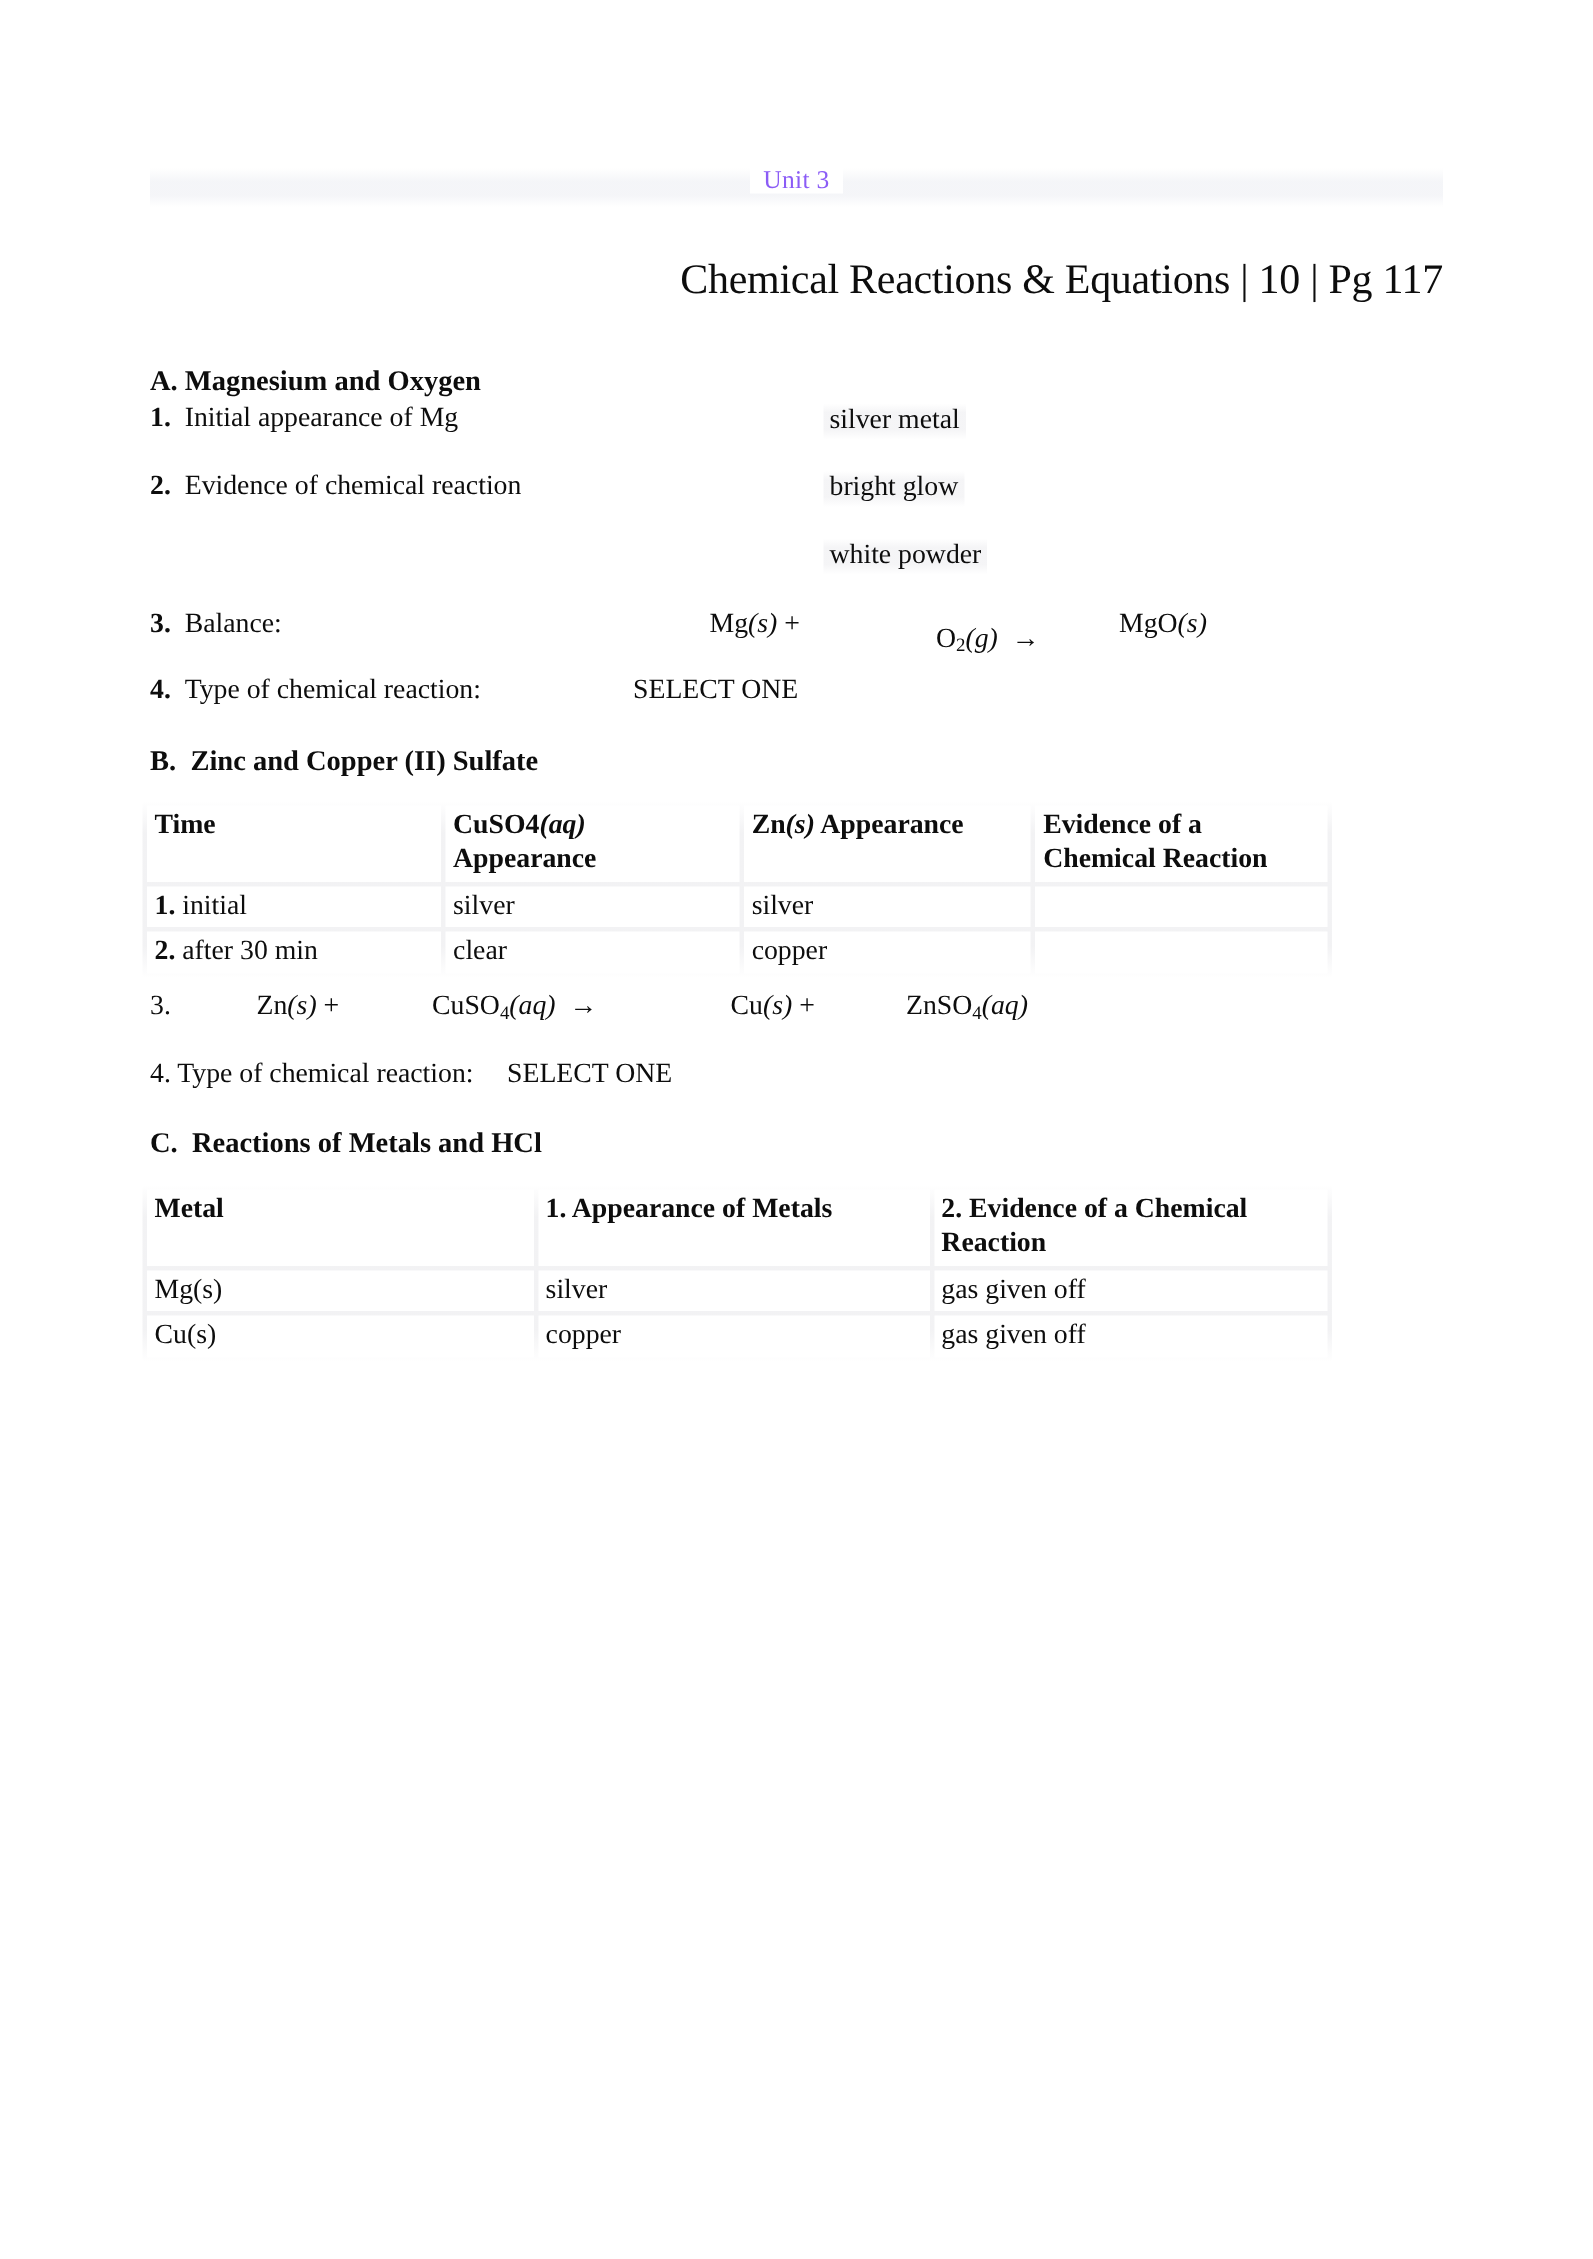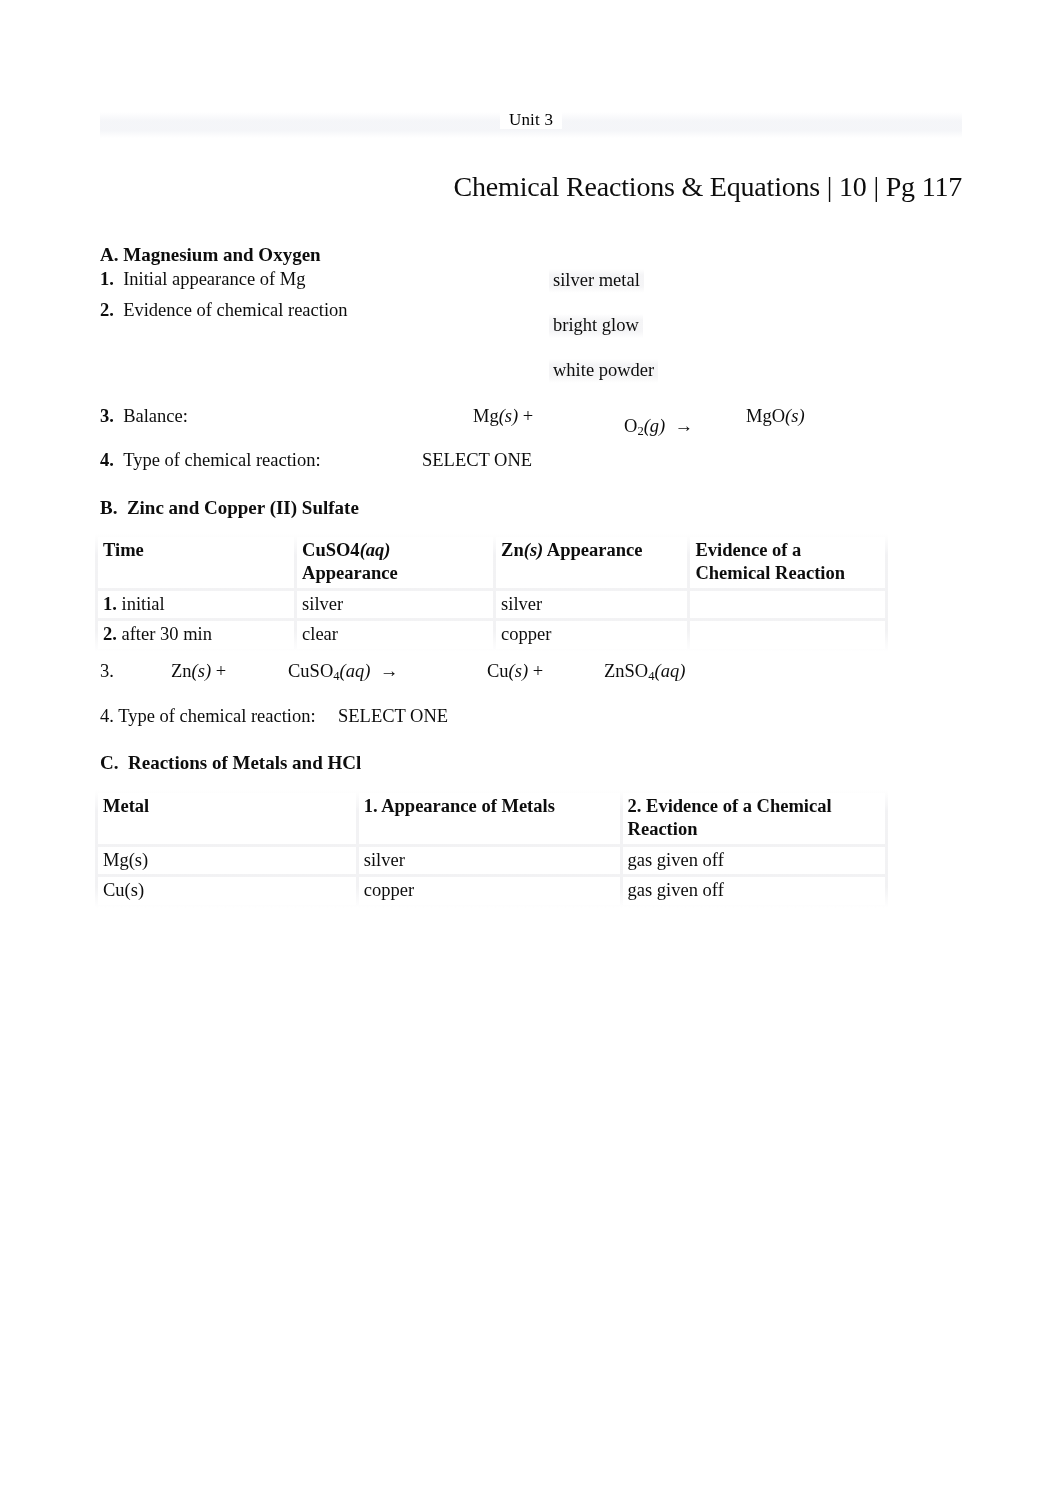--- a/index.html
+++ b/index.html
@@ -37,21 +37,21 @@
         rgba(244,245,248,0.95) 70%,
         rgba(248,248,250,0) 100%);
   }
   .header-unit {
     position: absolute;
     left: 0;
     top: 110px;
     width: 1062px;
     text-align: center;
     font-size: 17px;
-    color: #000000;
+    color: #8b5cf6;
     letter-spacing: 0.2px;
     background: transparent;
   }
   .header-unit-inner {
     background: #ffffff;
     padding: 0 9px;
   }
 
   
   .doc-title {
@@ -137,21 +137,21 @@
   <div class="header-unit"><span class="header-unit-inner">Unit 3</span></div>
 
   <div class="doc-title">Chemical Reactions &amp; Equations | 10 | Pg 117</div>
 
   <div class="abs sec-head" style="left:100px; top:244px;">A. Magnesium and Oxygen</div>
 
   <div class="abs line" style="left:100px; top:269px;"><span class="num">1.</span><span>&nbsp;&nbsp;</span><span>Initial appearance of Mg</span></div>
 
   <div class="answer" style="left:549px; top:269px;">silver metal</div>
 
-  <div class="abs line" style="left:100px; top:300px;"><span class="num">2.</span><span>&nbsp;&nbsp;</span><span>Evidence of chemical reaction</span></div>
+  <div class="abs line" style="left:100px; top:314px;"><span class="num">2.</span><span>&nbsp;&nbsp;</span><span>Evidence of chemical reaction</span></div>
 
   <div class="answer" style="left:549px; top:314px;">bright glow</div>
 
   <div class="answer" style="left:549px; top:359px;">white powder</div>
 
   <div class="abs line" style="left:100px; top:406px;"><span class="num">3.</span><span>&nbsp;&nbsp;</span><span>Balance:</span></div>
 
   <div class="abs line" style="left:473px; top:406px;text-align:center;"><span>Mg</span><span class="ital">(s)</span><span> </span><span>+</span></div>
 
   <div class="abs line" style="left:596px; top:416px;margin-left:28px;"><span>O</span><sub>2</sub><span class="ital">(g)</span><span>&nbsp;&nbsp;</span><span>→</span></div>

